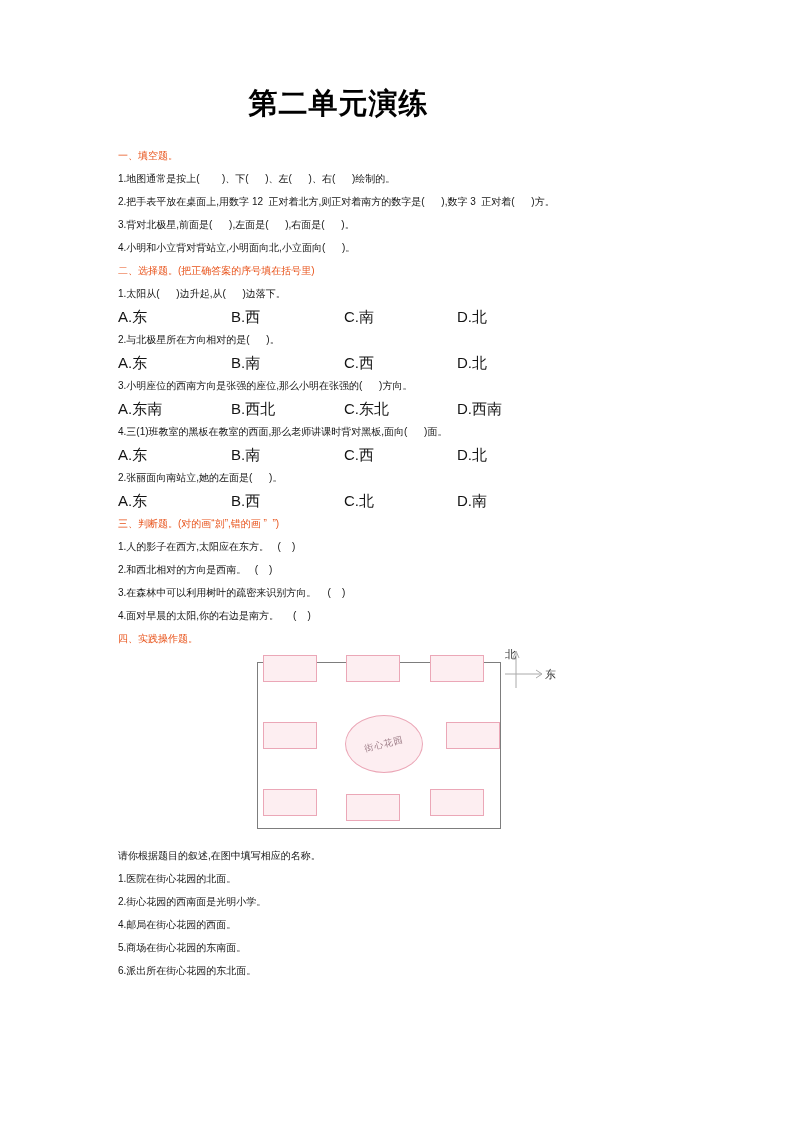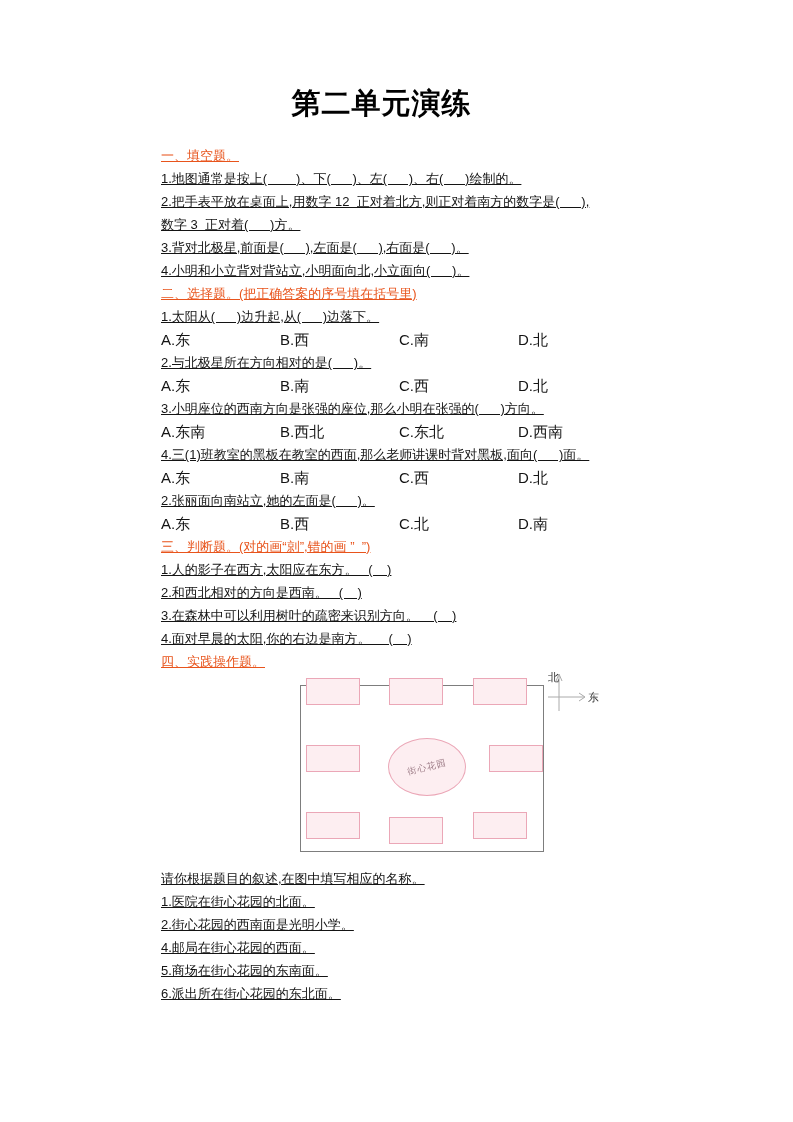--- a/index.html
+++ b/index.html
@@ -1,28 +1,28 @@
 <!DOCTYPE html>
 <html><head>
 <meta charset="utf-8">
 <style>
   html,body{margin:0;padding:0;}
   body{
     width:793px;height:1122px;background:#ffffff;
     font-family:"Liberation Sans","DejaVu Sans",sans-serif;
     color:#141414;overflow:hidden;
   }
-  .page{padding:84px 110px 0 118px;box-sizing:border-box;width:669px;margin-left:43px;}
+  .page{padding:84px 110px 0 118px;box-sizing:border-box;width:669px;}
   .title{
     font-size:29px;font-weight:bold;text-align:center;
     margin:0 0 20px 0;color:#000;letter-spacing:1px;
   }
-  .line{font-size:13px;line-height:23px;white-space:pre-wrap;text-decoration:underline;}
+  .line{font-size:10px;line-height:23px;white-space:pre-wrap;}
   .heading{color:#e8541c;}
-  .opts{display:flex;font-size:15px;line-height:23px;gap:6px;}
+  .opts{display:flex;font-size:15px;line-height:23px;}
   .opt{width:113px;flex:0 0 auto;}
   .opt:last-child{width:auto;text-align:right;}
   
   .diagram{position:relative;height:186px;margin:4px 0 4px 139px;}
   .map-rect{
     position:absolute;left:0;top:8px;width:244px;height:167px;
     border:1px solid #7d7d7d;box-sizing:border-box;
   }
   .pbox{
     position:absolute;width:54px;height:27px;

